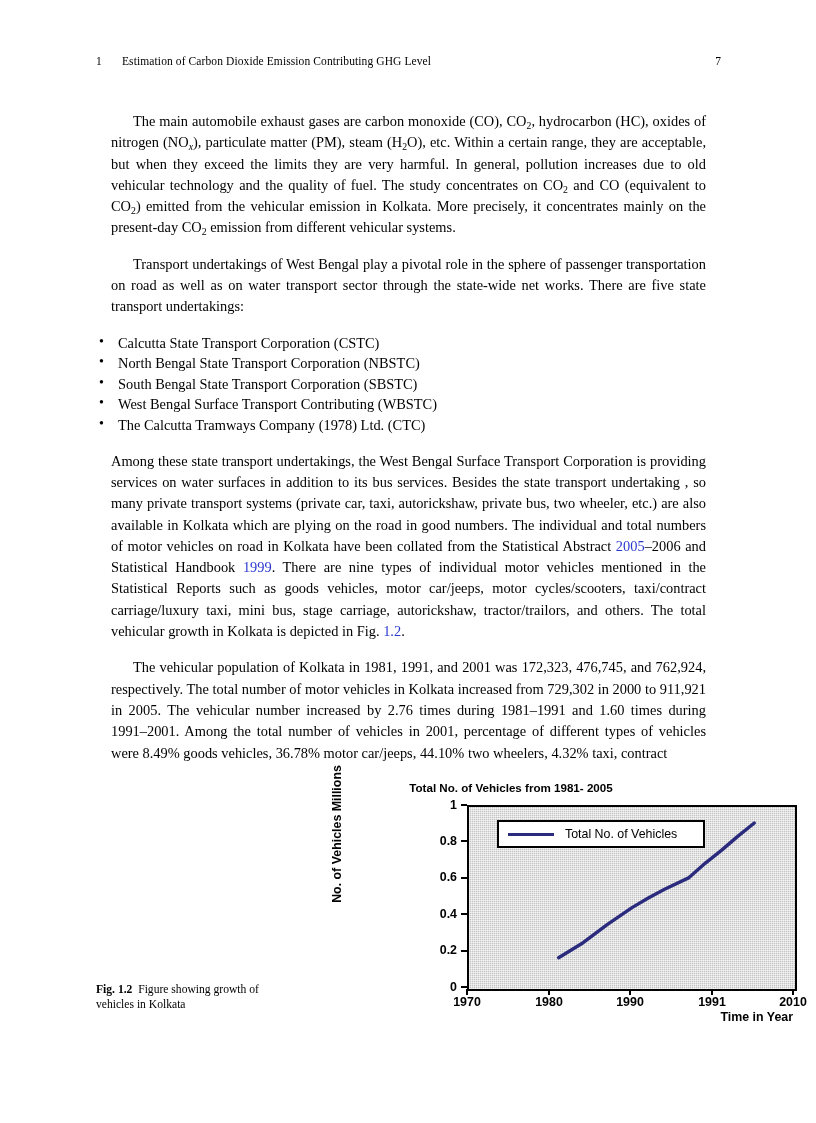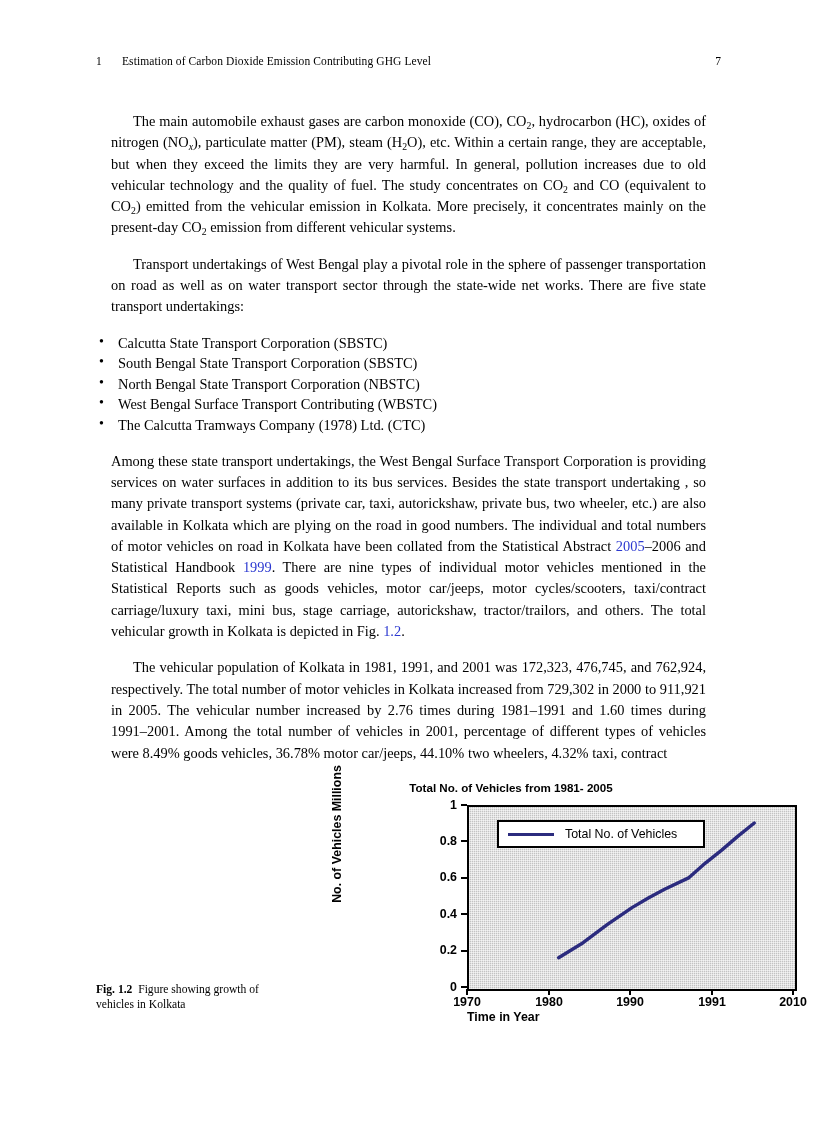--- a/index.html
+++ b/index.html
@@ -187,21 +187,21 @@
     width: 2px;
     height: 6px;
     background: #000;
   }
 
   .axis-title-x {
     position: absolute;
     left: 166px;
     top: 238px;
     width: 326px;
-    text-align: left;
+    text-align: right;
     font-size: 12.4px;
     font-weight: bold;
   }
   .axis-title-y {
     position: absolute;
     left: -57px;
     top: 55px;
     width: 185px;
     text-align: center;
     font-size: 12.4px;
@@ -259,23 +259,23 @@
     <span class="runhead-pageno">7</span>
   </div>
 
   <div class="body">
 
     <p class="para indent"><span>The main automobile exhaust gases are carbon monoxide (CO), CO</span><span class="sub">2</span><span>, hydrocarbon (HC), oxides of nitrogen (NO</span><span class="sub-it">x</span><span>), particulate matter (PM), steam (H</span><span class="sub">2</span><span>O), etc. Within a certain range, they are acceptable, but when they exceed the limits they are very harmful. In general, pollution increases due to old vehicular technology and the quality of fuel. The study concentrates on CO</span><span class="sub">2</span><span> and CO (equivalent to CO</span><span class="sub">2</span><span>) emitted from the vehicular emission in Kolkata. More precisely, it concentrates mainly on the present-day CO</span><span class="sub">2</span><span> emission from different vehicular systems.</span></p>
 
     <p class="para indent">Transport undertakings of West Bengal play a pivotal role in the sphere of passenger transportation on road as well as on water transport sector through the state-wide net works. There are five state transport undertakings:</p>
 
     <ul class="bullets">
-      <li>Calcutta State Transport Corporation (SBSTC)</li>
+      <li>Calcutta State Transport Corporation (CSTC)</li>
+      <li>North Bengal State Transport Corporation (NBSTC)</li>
       <li>South Bengal State Transport Corporation (SBSTC)</li>
-      <li>North Bengal State Transport Corporation (NBSTC)</li>
       <li>West Bengal Surface Transport Contributing (WBSTC)</li>
       <li>The Calcutta Tramways Company (1978) Ltd. (CTC)</li>
     </ul>
 
     <p class="para"><span>Among these state transport undertakings, the West Bengal Surface Transport Corporation is providing services on water surfaces in addition to its bus services. Besides the state transport undertaking , so many private transport systems (private car, taxi, autorickshaw, private bus, two wheeler, etc.) are also available in Kolkata which are plying on the road in good numbers. The individual and total numbers of motor vehicles on road in Kolkata have been collated from the Statistical Abstract </span><span class="link">2005</span><span>–2006 and Statistical Handbook </span><span class="link">1999</span><span>. There are nine types of individual motor vehicles mentioned in the Statistical Reports such as goods vehicles, motor car/jeeps, motor cycles/scooters, taxi/contract carriage/luxury taxi, mini bus, stage carriage, autorickshaw, tractor/trailors, and others. The total vehicular growth in Kolkata is depicted in Fig. </span><span class="link">1.2</span><span>.</span></p>
 
     <p class="para indent">The vehicular population of Kolkata in 1981, 1991, and 2001 was 172,323, 476,745, and 762,924, respectively. The total number of motor vehicles in Kolkata increased from 729,302 in 2000 to 911,921 in 2005. The vehicular number increased by 2.76 times during 1981–1991 and 1.60 times during 1991–2001. Among the total number of vehicles in 2001, percentage of different types of vehicles were 8.49% goods vehicles, 36.78% motor car/jeeps, 44.10% two wheelers, 4.32% taxi, contract</p>
   </div>
 
   <div class="figure-block">

